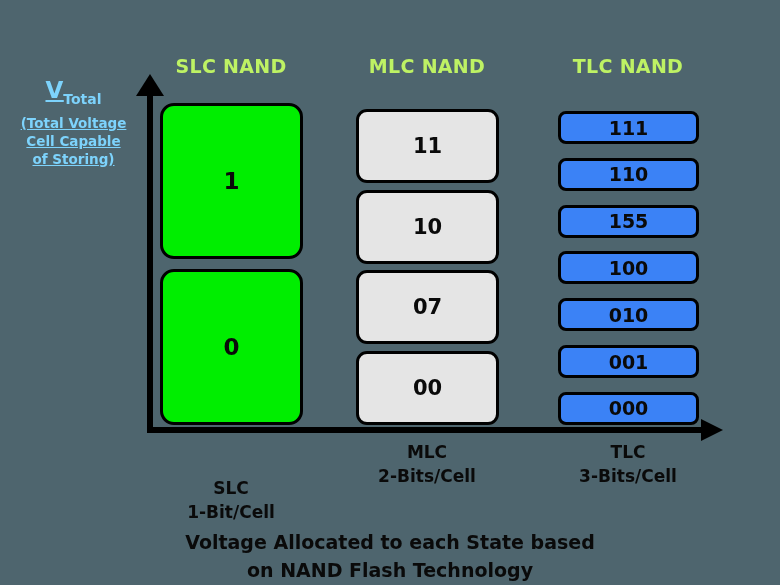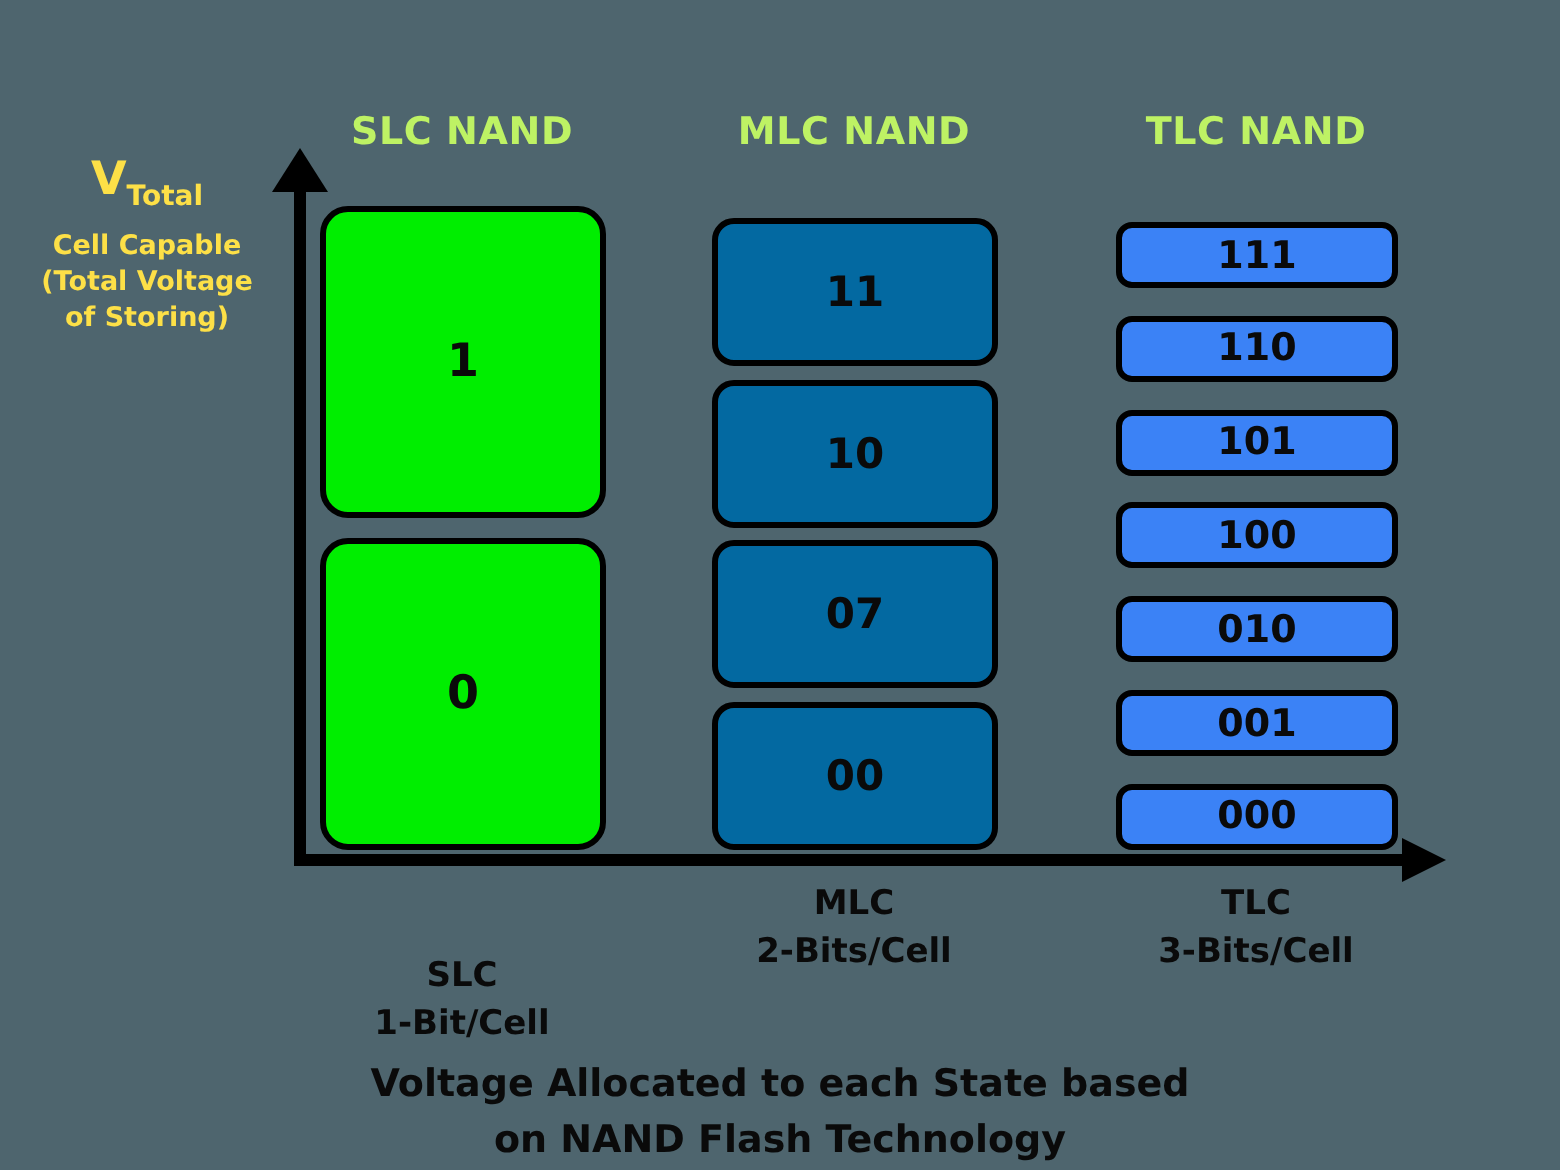--- a/index.html
+++ b/index.html
@@ -57,21 +57,22 @@
     border-left: 22px solid #000000;
   }
 
   
   #y-axis-label {
     position: absolute;
     left: 6px;
     top: 78px;
     width: 135px;
     text-align: center;
-    color: #fde047;
+    color: #7dd3fc;
+    text-decoration: underline;
   }
   #y-axis-symbol {
     font-size: 23px;
     font-weight: bold;
     line-height: 24px;
     letter-spacing: 0px;
   }
   #y-axis-symbol .sub {
     font-size: 14px;
     vertical-align: sub;
@@ -135,21 +136,21 @@
     font-weight: bold;
     color: #0a0a0a;
   }
   #column-slc .cell {
     background: #00ee00;
     border-radius: 14px;
     height: 156px;
     font-size: 23px;
   }
   #column-mlc .cell {
-    background: #0369a1;
+    background: #e5e5e5;
     border-radius: 11px;
     height: 74px;
     font-size: 21px;
   }
   #column-tlc .cell {
     background: #3b82f6;
     border-radius: 8px;
     height: 33px;
     font-size: 19px;
   }
@@ -187,22 +188,22 @@
 <div id="stage">
 
   <div class="axis-line" id="y-axis-line"></div>
   <div id="y-axis-arrow"></div>
   <div class="axis-line" id="x-axis-line"></div>
   <div id="x-axis-arrow"></div>
 
   <div id="y-axis-label">
     <div id="y-axis-symbol"><span>V</span><span class="sub">Total</span></div>
     <div id="y-axis-desc">
+      <div>(Total Voltage</div>
       <div>Cell Capable</div>
-      <div>(Total Voltage</div>
       <div>of Storing)</div>
     </div>
   </div>
 
   <div class="col-header" id="header-slc">SLC NAND</div>
   <div class="col-header" id="header-mlc">MLC NAND</div>
   <div class="col-header" id="header-tlc">TLC NAND</div>
 
   <div class="cell-column" id="column-slc">
     <div class="cell">1</div>
@@ -212,21 +213,21 @@
   <div class="cell-column" id="column-mlc">
     <div class="cell">11</div>
     <div class="cell">10</div>
     <div class="cell">07</div>
     <div class="cell">00</div>
   </div>
 
   <div class="cell-column" id="column-tlc">
     <div class="cell">111</div>
     <div class="cell">110</div>
-    <div class="cell">101</div>
+    <div class="cell">155</div>
     <div class="cell">100</div>
     <div class="cell">010</div>
     <div class="cell">001</div>
     <div class="cell">000</div>
   </div>
 
   <div class="x-caption" id="xcap-slc">
     <div>SLC</div>
     <div>1-Bit/Cell</div>
   </div>

